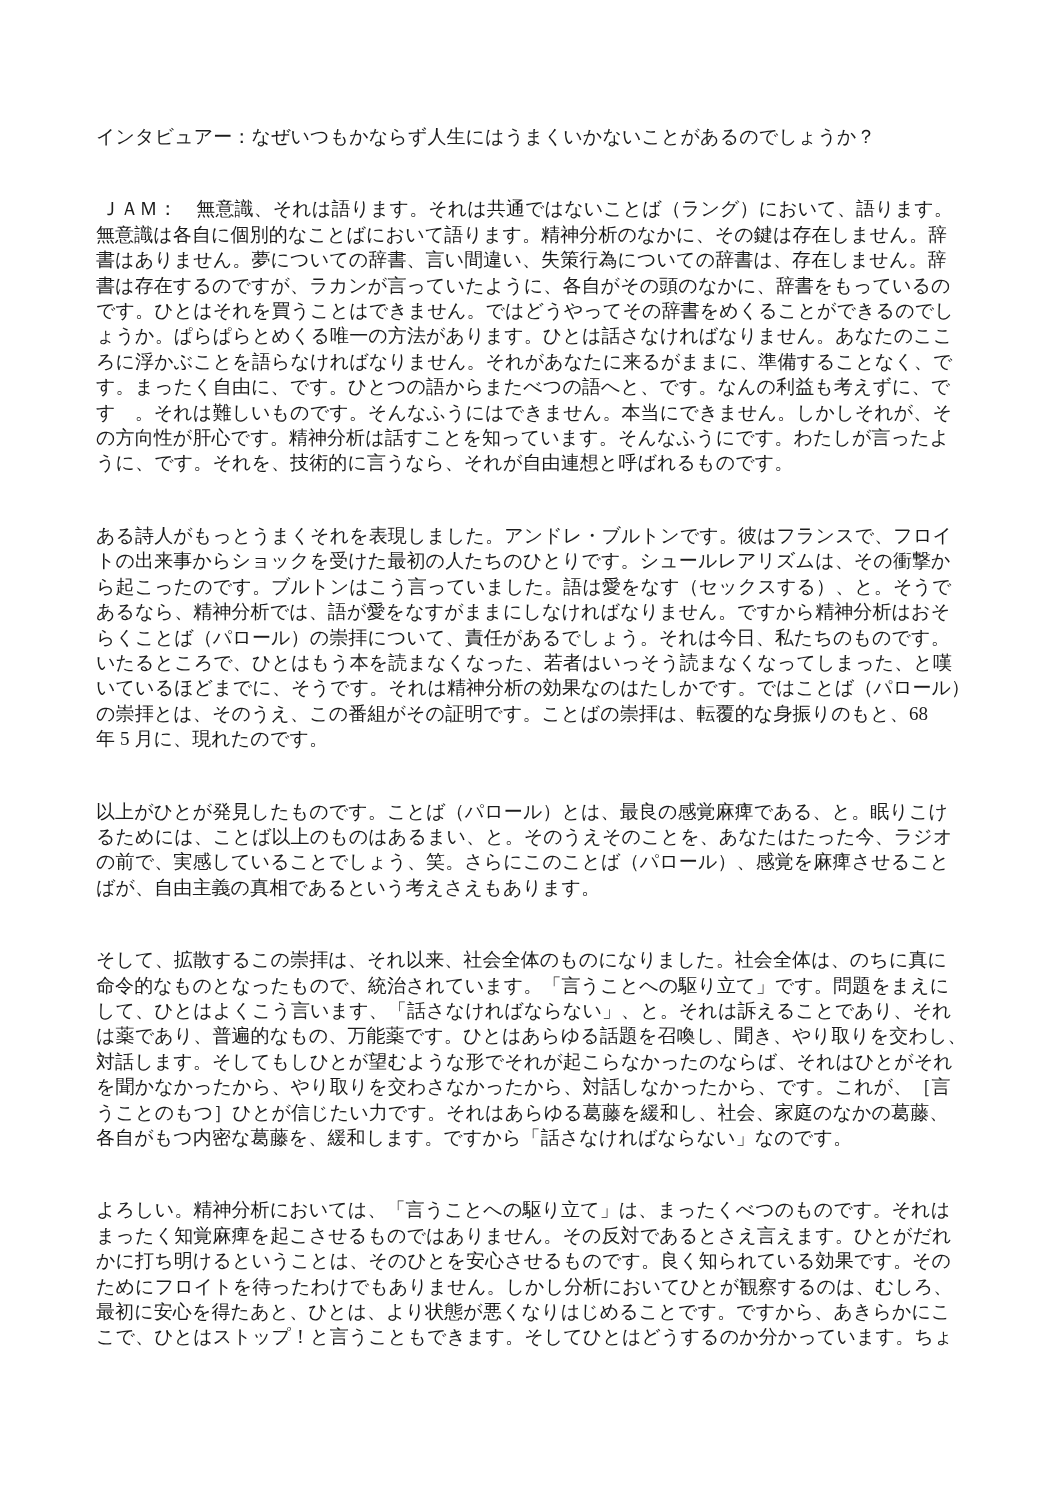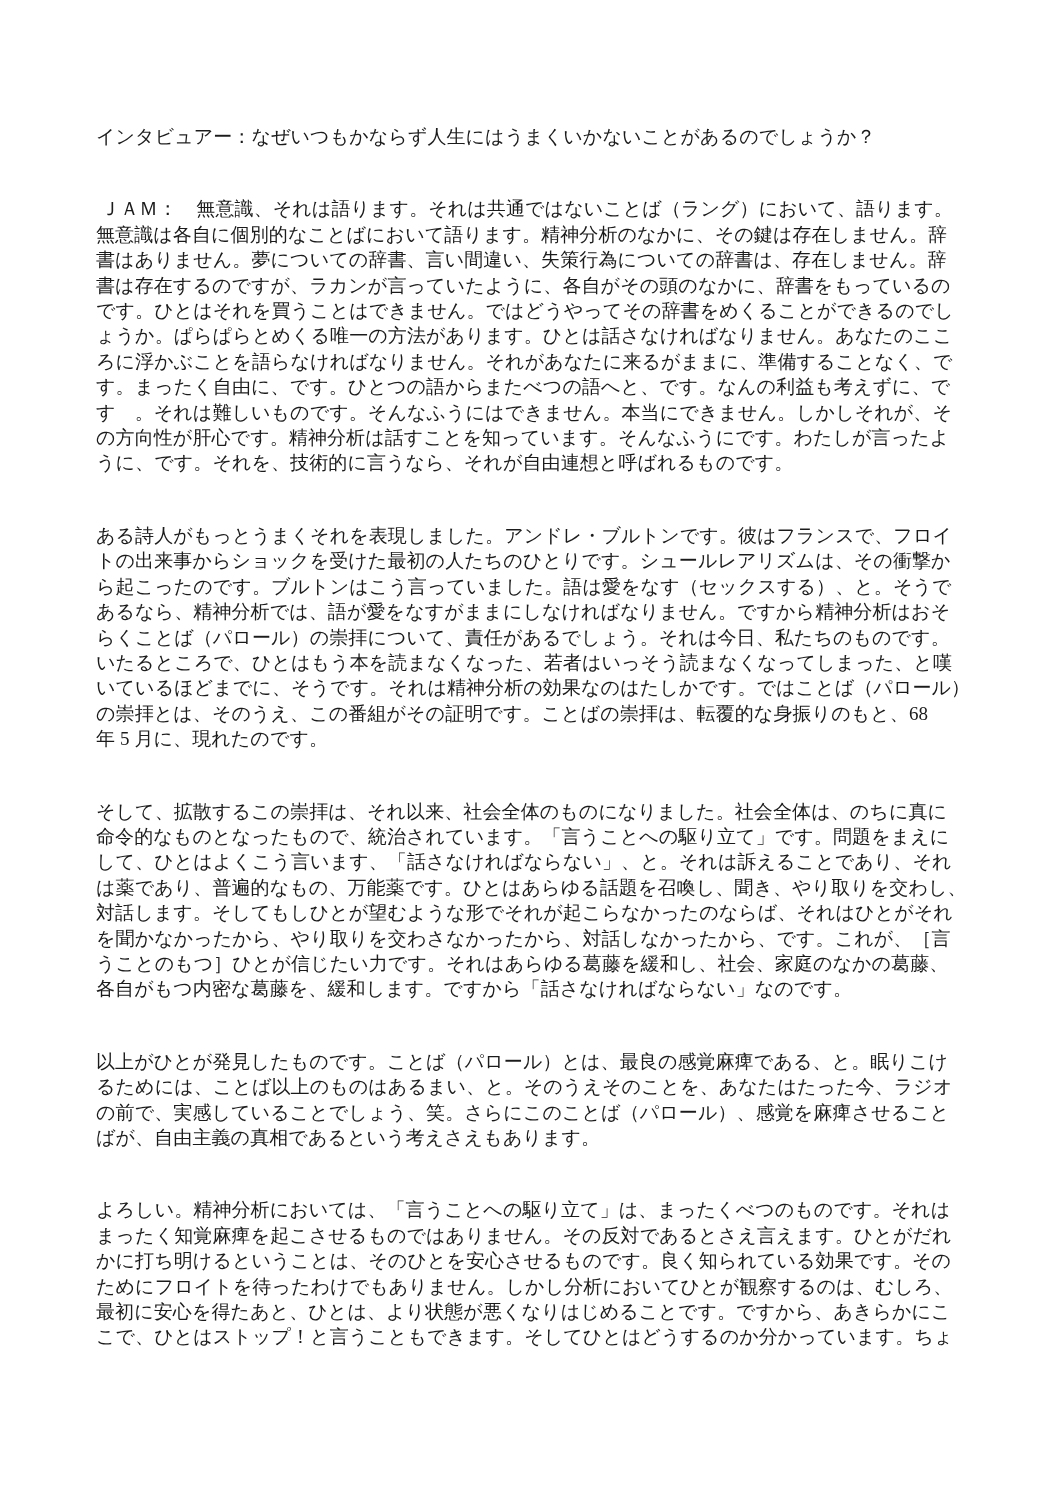--- a/index.html
+++ b/index.html
@@ -53,33 +53,33 @@
     <p class="para">ある詩人がもっとうまくそれを表現しました。アンドレ・ブルトンです。彼はフランスで、フロイ
 トの出来事からショックを受けた最初の人たちのひとりです。シュールレアリズムは、その衝撃か
 ら起こったのです。ブルトンはこう言っていました。語は愛をなす（セックスする）、と。そうで
 あるなら、精神分析では、語が愛をなすがままにしなければなりません。ですから精神分析はおそ
 らくことば（パロール）の崇拝について、責任があるでしょう。それは今日、私たちのものです。
 いたるところで、ひとはもう本を読まなくなった、若者はいっそう読まなくなってしまった、と嘆
 いているほどまでに、そうです。それは精神分析の効果なのはたしかです。ではことば（パロール）
 の崇拝とは、そのうえ、この番組がその証明です。ことばの崇拝は、転覆的な身振りのもと、68
 年 5 月に、現れたのです。</p>
 
+    <p class="para">以上がひとが発見したものです。ことば（パロール）とは、最良の感覚麻痺である、と。眠りこけ
+るためには、ことば以上のものはあるまい、と。そのうえそのことを、あなたはたった今、ラジオ
+の前で、実感していることでしょう、笑。さらにこのことば（パロール）、感覚を麻痺させること
+ばが、自由主義の真相であるという考えさえもあります。</p>
+
     <p class="para">そして、拡散するこの崇拝は、それ以来、社会全体のものになりました。社会全体は、のちに真に
 命令的なものとなったもので、統治されています。「言うことへの駆り立て」です。問題をまえに
 して、ひとはよくこう言います、「話さなければならない」、と。それは訴えることであり、それ
 は薬であり、普遍的なもの、万能薬です。ひとはあらゆる話題を召喚し、聞き、やり取りを交わし、
 対話します。そしてもしひとが望むような形でそれが起こらなかったのならば、それはひとがそれ
 を聞かなかったから、やり取りを交わさなかったから、対話しなかったから、です。これが、［言
 うことのもつ］ひとが信じたい力です。それはあらゆる葛藤を緩和し、社会、家庭のなかの葛藤、
 各自がもつ内密な葛藤を、緩和します。ですから「話さなければならない」なのです。</p>
-
-    <p class="para">以上がひとが発見したものです。ことば（パロール）とは、最良の感覚麻痺である、と。眠りこけ
-るためには、ことば以上のものはあるまい、と。そのうえそのことを、あなたはたった今、ラジオ
-の前で、実感していることでしょう、笑。さらにこのことば（パロール）、感覚を麻痺させること
-ばが、自由主義の真相であるという考えさえもあります。</p>
 
     <p class="para">よろしい。精神分析においては、「言うことへの駆り立て」は、まったくべつのものです。それは
 まったく知覚麻痺を起こさせるものではありません。その反対であるとさえ言えます。ひとがだれ
 かに打ち明けるということは、そのひとを安心させるものです。良く知られている効果です。その
 ためにフロイトを待ったわけでもありません。しかし分析においてひとが観察するのは、むしろ、
 最初に安心を得たあと、ひとは、より状態が悪くなりはじめることです。ですから、あきらかにこ
 こで、ひとはストップ！と言うこともできます。そしてひとはどうするのか分かっています。ちょ</p>
 
   </div>
 </div>

